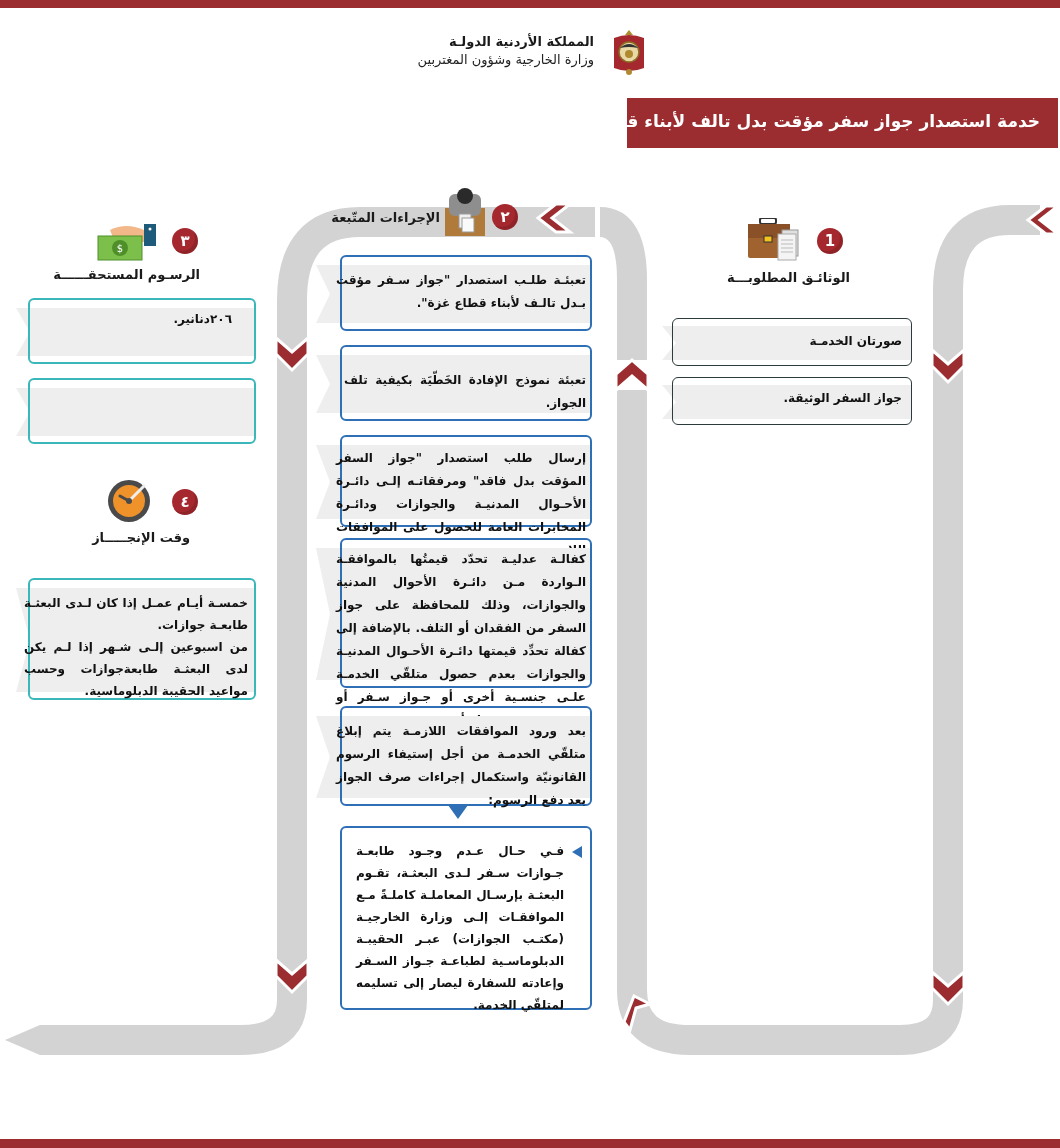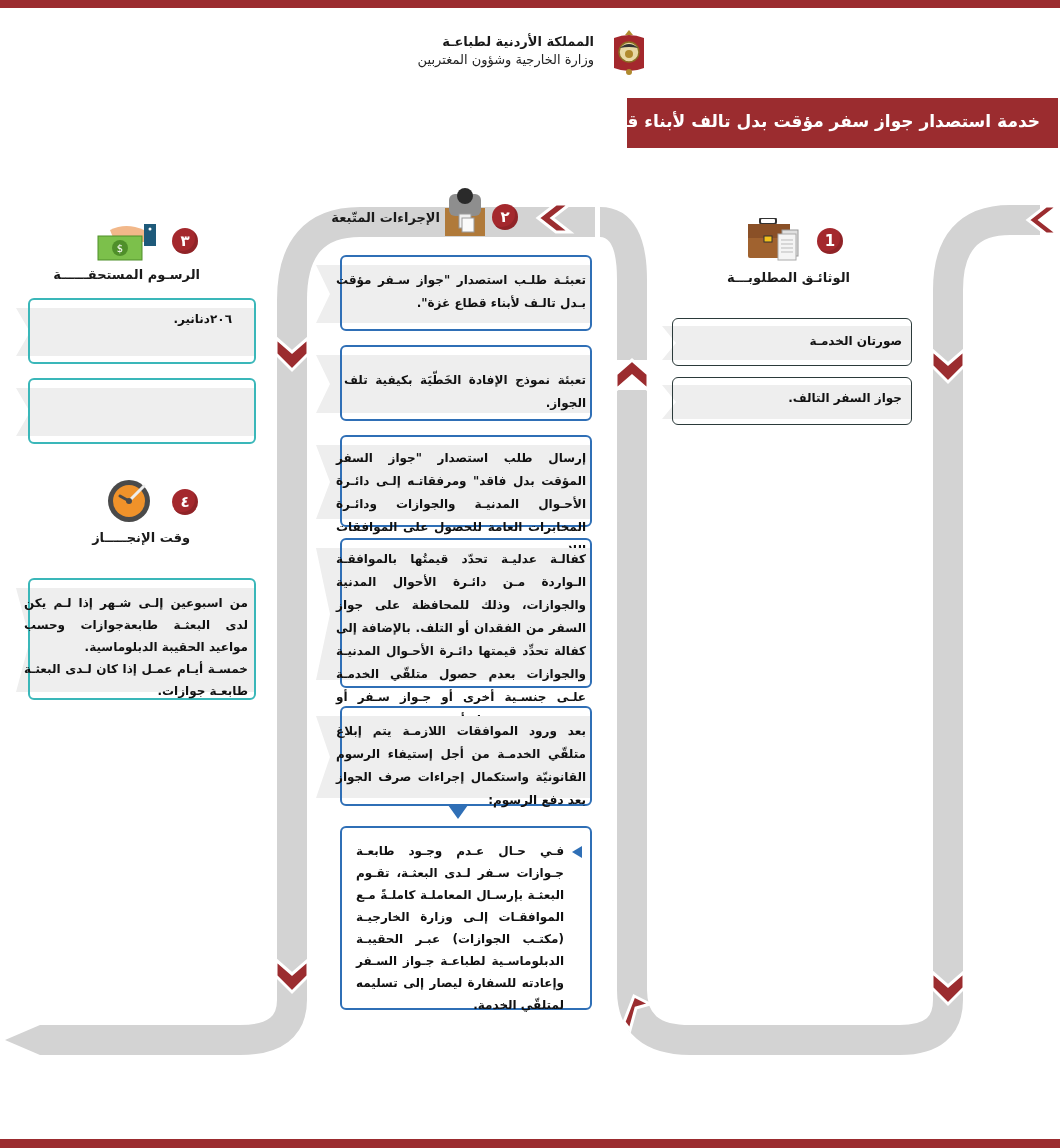--- a/index.html
+++ b/index.html
@@ -47,21 +47,21 @@
 
 <div class="header">
   <svg class="emblem" viewBox="0 0 38 48">
     <path d="M19 2 l4 5 h-8z" fill="#b08a2e"></path>
     <path d="M4 10 Q19 4 34 10 L34 40 Q19 46 4 40z" fill="#a4282d"></path>
     <circle cx="19" cy="24" r="10" fill="#e8d9a6" stroke="#8a6d22" stroke-width="1.5"></circle>
     <path d="M10 20 Q19 12 28 20 Q19 18 10 20z" fill="#333"></path>
     <circle cx="19" cy="26" r="4" fill="#b08a2e"></circle>
     <circle cx="19" cy="44" r="3" fill="#b08a2e"></circle>
   </svg>
-  <div class="l1">المملكة الأردنية لطباعـة</div>
+  <div class="l1">المملكة الأردنية الدولـة</div>
   <div class="l2">وزارة الخارجية وشؤون المغتربين</div>
 </div>
 
 <div class="title-bar">خدمة استصدار جواز سفر مؤقت بدل تالف لأبناء قطاع غزة</div>
 
 <svg class="flow" viewBox="0 0 1060 1148">
   <g fill="none" stroke="#d3d3d3" stroke-width="30">
 
     <path d="M1040 220 L1010 220 Q948 220 948 290 L948 1000 Q948 1040 900 1040 L690 1040 Q632 1040 632 990 L632 390"></path>
 
@@ -102,21 +102,21 @@
 <div class="section-head" style="left:740px;top:270px;width:110px">الوثائـق المطلوبـــة</div>
 
 <div class="card dark" style="left:662px;top:318px;width:250px;height:48px">
   <div class="bg" style="left:0;right:0;top:8px;bottom:6px"></div>
   <div class="frame" style="left:10px;right:0;top:0;bottom:0"></div>
   <div class="txt" style="right:10px;top:12px">صورتان الخدمـة</div>
 </div>
 <div class="card dark" style="left:662px;top:377px;width:250px;height:48px">
   <div class="bg" style="left:0;right:0;top:8px;bottom:6px"></div>
   <div class="frame" style="left:10px;right:0;top:0;bottom:0"></div>
-  <div class="txt" style="right:10px;top:10px">جواز السفر التالف.</div>
+  <div class="txt" style="right:10px;top:10px">جواز السفر الوثيقة.</div>
 </div>
 
 <svg style="position:absolute;left:443px;top:186px;width:44px;height:52px" viewBox="0 0 44 52">
   <rect x="2" y="22" width="40" height="28" fill="#b07a3a"></rect>
   <rect x="6" y="8" width="32" height="22" rx="6" fill="#8e8e8e"></rect>
   <circle cx="22" cy="10" r="8" fill="#2a2a2a"></circle>
   <rect x="16" y="28" width="12" height="14" fill="#f0f0f0" stroke="#999"></rect>
   <rect x="19" y="32" width="12" height="14" fill="#fafafa" stroke="#999"></rect>
 </svg>
 <div class="num" style="left:492px;top:204px">٢</div>
@@ -187,18 +187,18 @@
   <line x1="23" y1="23" x2="14" y2="18" stroke="#4a4a4a" stroke-width="3" stroke-linecap="round"></line>
   <circle cx="23" cy="23" r="3" fill="#4a4a4a"></circle>
 </svg>
 <div class="num" style="left:172px;top:489px">٤</div>
 <div class="section-head" style="left:90px;top:530px;width:100px">وقت الإنجـــــاز</div>
 
 <div class="card teal" style="left:16px;top:578px;width:240px;height:122px">
   <div class="bg" style="left:0;right:0"></div>
   <div class="frame" style="left:12px;right:0;top:0;bottom:0"></div>
   <div class="txt" style="left:8px;right:8px;top:14px;line-height:22px">
+    <div>خمسـة أيـام عمـل إذا كان لـدى البعثـة طابعـة جوازات.</div>
     <div>من اسبوعين إلـى شـهر إذا لـم يكن لدى البعثـة طابعةجوازات وحسب مواعيد الحقيبة الدبلوماسية.</div>
-    <div>خمسـة أيـام عمـل إذا كان لـدى البعثـة طابعـة جوازات.</div>
   </div>
 </div>
 
 <div class="bar-bottom"></div>
 
 </body></html>

